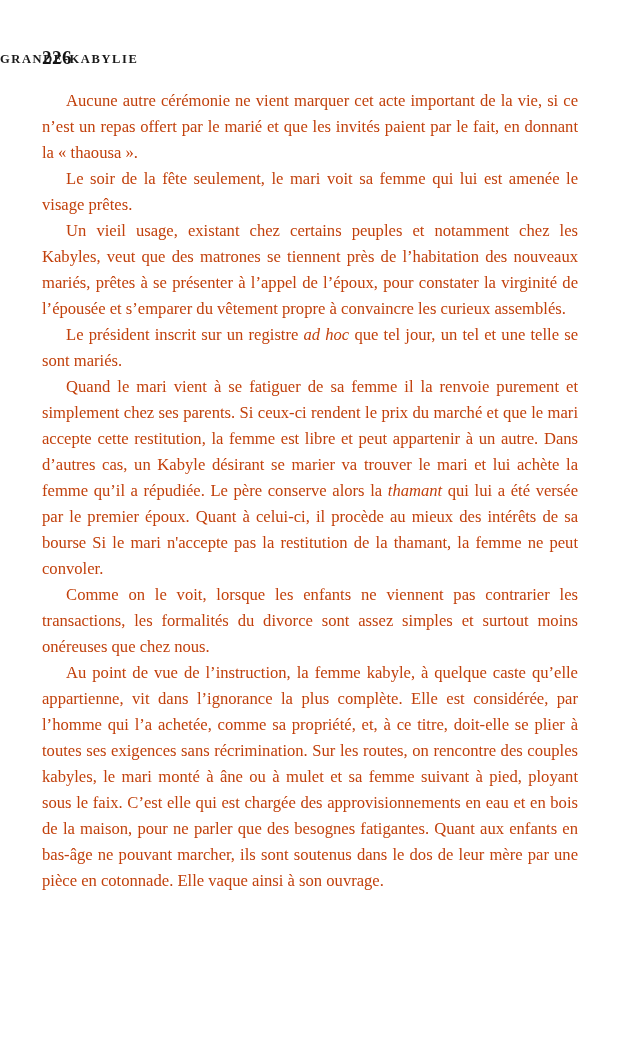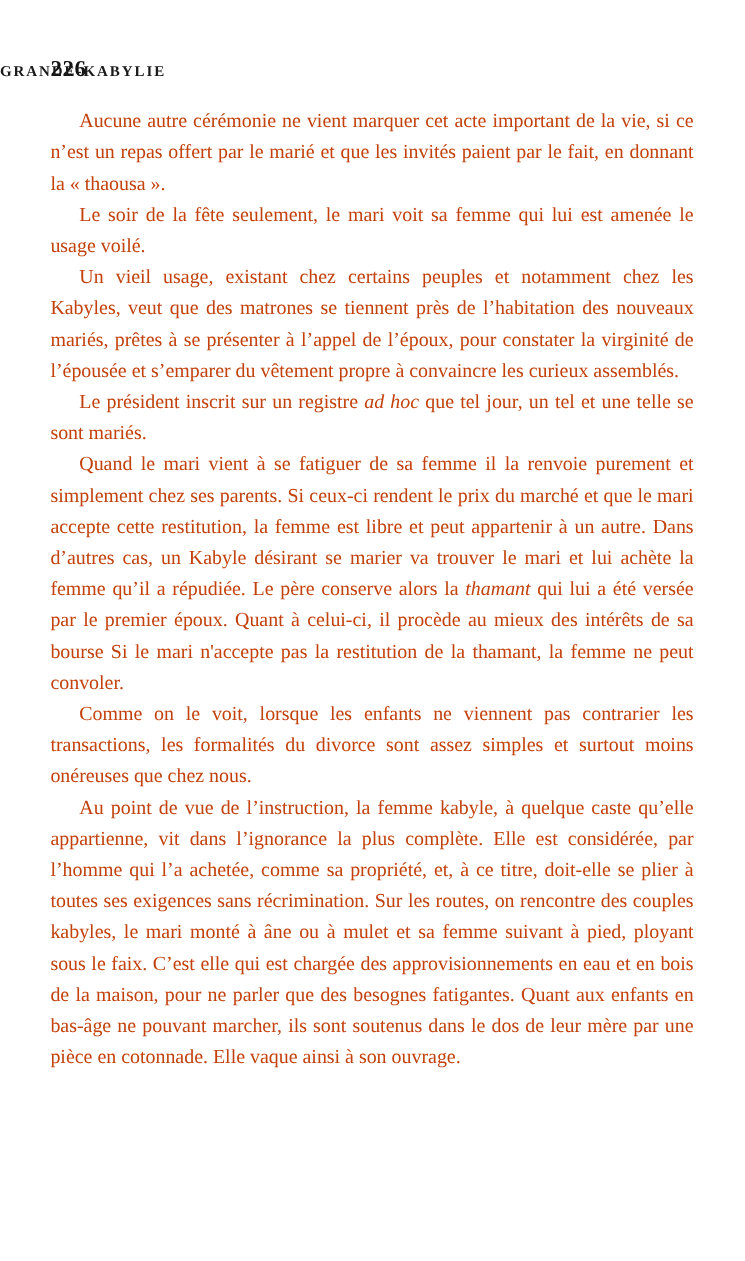--- a/index.html
+++ b/index.html
@@ -80,21 +80,21 @@
 
 <div id="page">
 
   <div id="running-head">
     <div id="folio">226</div>
     <div id="head-title">GRANDE-KABYLIE</div>
   </div>
 
   <div id="textblock">
       <p class="para">Aucune autre cérémonie ne vient marquer cet acte important de la vie, si ce n’est un repas offert par le marié et que les invités paient par le fait, en donnant la « thaousa ».</p>
-      <p class="para">Le soir de la fête seulement, le mari voit sa femme qui lui est amenée le usage voilé.</p>
+      <p class="para">Le soir de la fête seulement, le mari voit sa femme qui lui est amenée le visage prêtes.</p>
       <p class="para">Un vieil usage, existant chez certains peuples et notamment chez les Kabyles, veut que des matrones se tiennent près de l’habitation des nouveaux mariés, prêtes à se présenter à l’appel de l’époux, pour constater la virginité de l’épousée et s’emparer du vêtement propre à convaincre les curieux assemblés.</p>
       <p class="para">Le président inscrit sur un registre <i class="it">ad hoc</i> que tel jour, un tel et une telle se sont mariés.</p>
       <p class="para">Quand le mari vient à se fatiguer de sa femme il la renvoie purement et simplement chez ses parents. Si ceux-ci rendent le prix du marché et que le mari accepte cette restitution, la femme est libre et peut appartenir à un autre. Dans d’autres cas, un Kabyle désirant se marier va trouver le mari et lui achète la femme qu’il a répudiée. Le père conserve alors la <i class="it">thamant</i> qui lui a été versée par le premier époux. Quant à celui-ci, il procède au mieux des intérêts de sa bourse Si le mari n'accepte pas la restitution de la thamant, la femme ne peut convoler.</p>
       <p class="para">Comme on le voit, lorsque les enfants ne viennent pas contrarier les transactions, les formalités du divorce sont assez simples et surtout moins onéreuses que chez nous.</p>
       <p class="para">Au point de vue de l’instruction, la femme kabyle, à quelque caste qu’elle appartienne, vit dans l’ignorance la plus complète. Elle est considérée, par l’homme qui l’a achetée, comme sa propriété, et, à ce titre, doit-elle se plier à toutes ses exigences sans récrimination. Sur les routes, on rencontre des couples kabyles, le mari monté à âne ou à mulet et sa femme suivant à pied, ployant sous le faix. C’est elle qui est chargée des approvisionnements en eau et en bois de la maison, pour ne parler que des besognes fatigantes. Quant aux enfants en bas-âge ne pouvant marcher, ils sont soutenus dans le dos de leur mère par une pièce en cotonnade. Elle vaque ainsi à son ouvrage.</p>
     </div>
 
 </div>
 
 </body></html>

